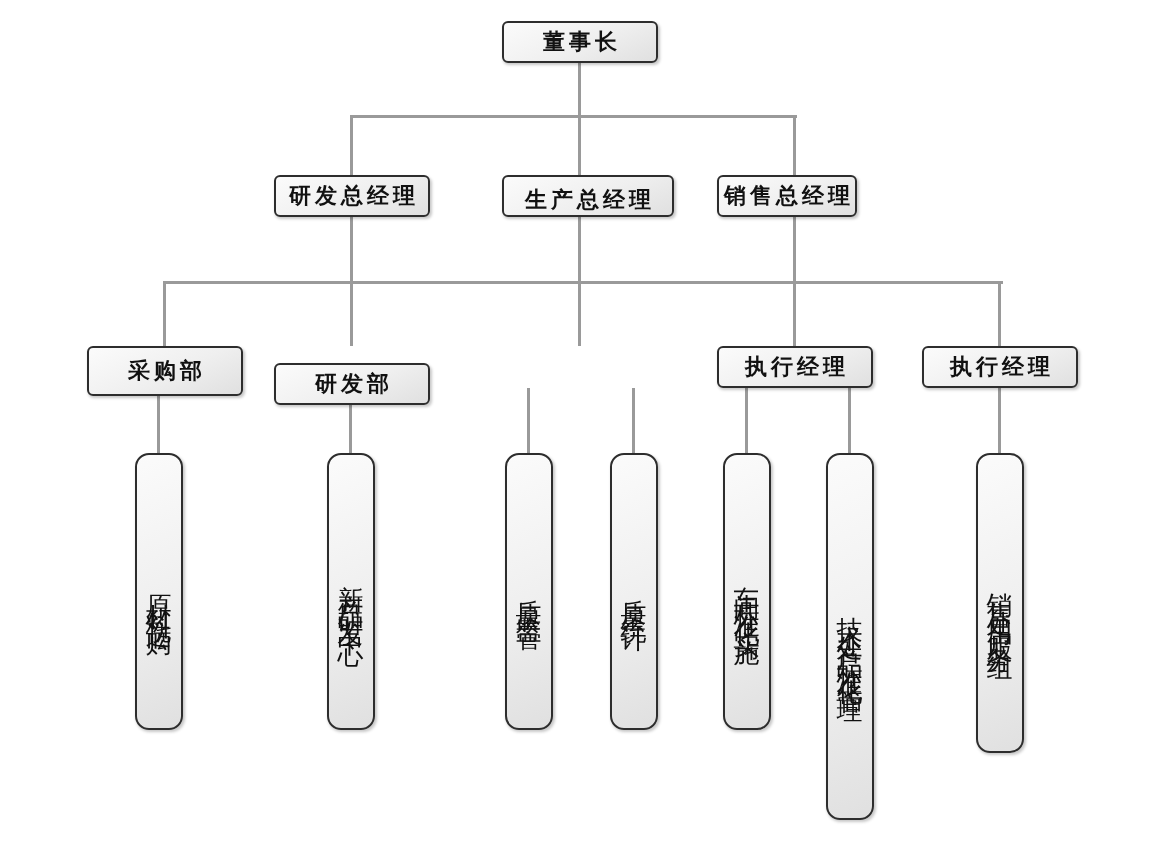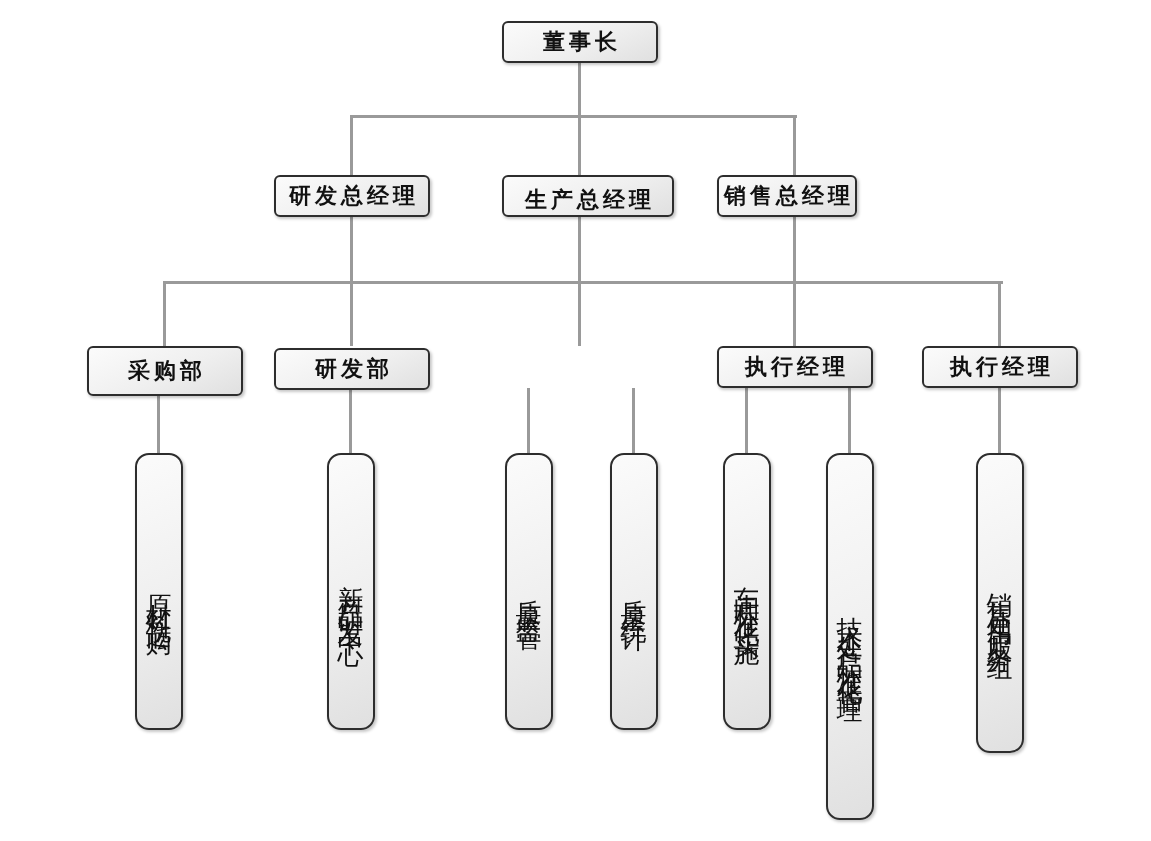--- a/index.html
+++ b/index.html
@@ -88,21 +88,21 @@
   <div class="hbox" style="left:502px; top:175px; width:172px; height:42px;align-items:flex-end;">
     <span>生产总经理</span>
   </div>
   <div class="hbox" style="left:717px; top:175px; width:140px; height:42px;">
     <span>销售总经理</span>
   </div>
 
   <div class="hbox" style="left:87px; top:346px; width:156px; height:50px;">
     <span>采购部</span>
   </div>
-  <div class="hbox" style="left:274px; top:348px; width:156px; height:42px;">
+  <div class="hbox" style="left:274px; top:363px; width:156px; height:42px;">
     <span>研发部</span>
   </div>
   <div class="hbox" style="left:717px; top:346px; width:156px; height:42px;">
     <span>执行经理</span>
   </div>
   <div class="hbox" style="left:922px; top:346px; width:156px; height:42px;">
     <span>执行经理</span>
   </div>
 
   <div class="vbox" style="left:135px; top:453px; width:48px; height:277px;">

